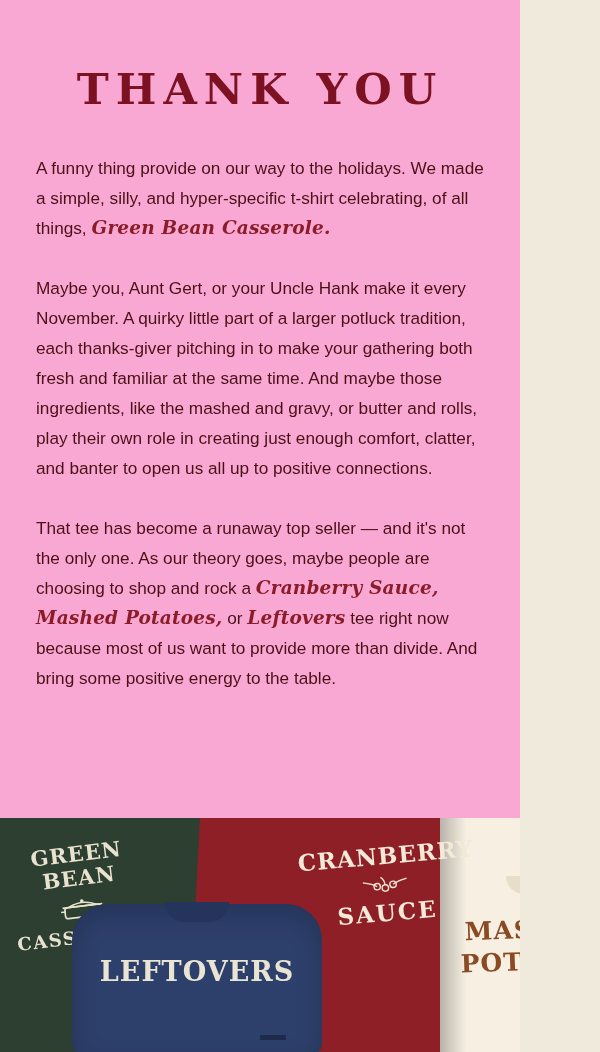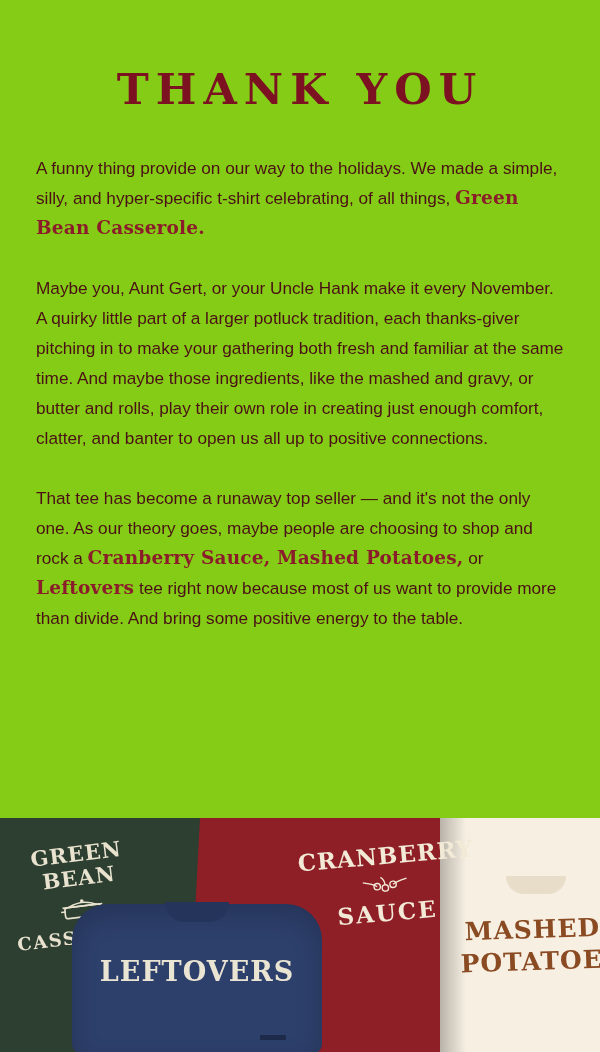--- a/index.html
+++ b/index.html
@@ -9,24 +9,24 @@
   body {
     width: 600px;
     height: 1052px;
     background: #efeadb;
     font-family: "Liberation Sans", sans-serif;
     overflow: hidden;
     position: relative;
   }
 
   .page {
-    width: 600px;
+    width: 520px;
     height: 1052px;
     position: relative;
-    background: #84cc16;
+    background: #f9a8d4;
     overflow: hidden;
   }
 
   
   .headline {
     padding: 62px 40px 0 40px;
     text-align: center;
   }
   .headline-line {
     font-family: "DejaVu Serif", serif;
@@ -48,20 +48,21 @@
     font-family: "Liberation Sans", sans-serif;
     font-size: 17.2px;
     line-height: 30px;
     color: #4a1016;
     margin: 0 0 30px 0;
   }
   .para:last-child { margin-bottom: 8px; }
 
   .script {
     font-family: "DejaVu Serif", serif;
+    font-style: italic;
     font-weight: bold;
     color: #8b1d2a;
     font-size: 18.5px;
     letter-spacing: 0.2px;
   }
 
   
   .photo {
     position: absolute;
     left: 0;

